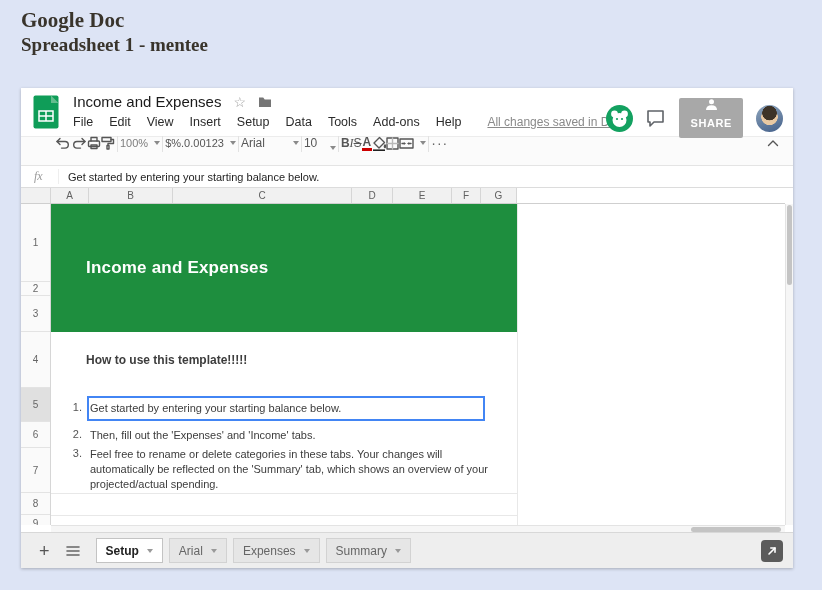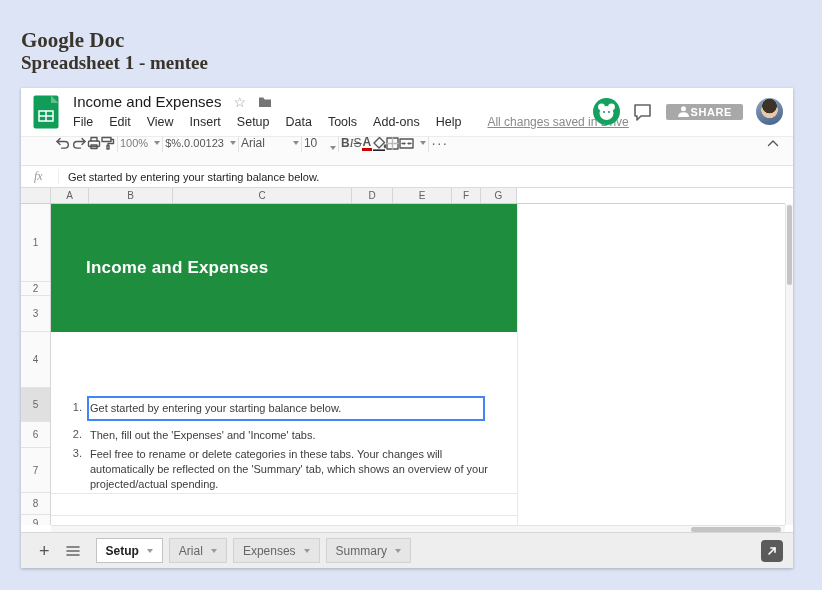--- a/index.html
+++ b/index.html
@@ -2,37 +2,37 @@
 <html style="--page_bg: #dde4f5; --sheets_green: #13a160; --banner_green: #1e8e3e; --selection_blue: #4285f4; --text_color_red: #cc0000; --share_bg: #a8a8a8;"><head>
 <meta charset="utf-8">
 <style>
   * { margin:0; padding:0; box-sizing:border-box; }
   html,body { width:822px; height:590px; }
   body {
     background: var(--page_bg,#dde4f5);
     font-family:"Liberation Sans",sans-serif;
     position:relative; overflow:hidden;
   }
-  .doc-heading { position:absolute; left:21px; top:28px; font:bold 21px "Liberation Serif",serif; color:#39342c; }
-  .doc-subheading { position:absolute; left:21px; top:52px; font:bold 19px "Liberation Serif",serif; color:#39342c; }
+  .doc-heading { position:absolute; left:21px; top:8px; font:bold 21px "Liberation Serif",serif; color:#39342c; }
+  .doc-subheading { position:absolute; left:21px; top:34px; font:bold 19px "Liberation Serif",serif; color:#39342c; }
 
   .app { position:absolute; left:21px; top:88px; width:772px; height:480px; background:#fff; box-shadow:0 1px 3px rgba(0,0,0,.25); }
 
   
   .app-header { position:relative; height:48px; background:#fff; }
   .logo { position:absolute; left:12px; top:7px; }
   .title-row { position:absolute; left:52px; top:5px; display:flex; align-items:center; gap:12px; }
   .doc-title { font-size:15px; color:#1a1a1a; white-space:nowrap; }
   .star { color:#9e9e9e; font-size:14px; line-height:14px; cursor:pointer; }
   .menubar { position:absolute; left:52px; top:27px; display:flex; align-items:center; gap:16px; font-size:12.5px; color:#2b2b2b;justify-content:space-between; }
   .menu { cursor:pointer; white-space:nowrap; }
   .saved { margin-left:10px; color:#8a8a8a; font-size:12px; text-decoration:underline; white-space:nowrap; cursor:pointer; }
   .header-right { position:absolute; right:10px; top:10px; display:flex; align-items:center; gap:13px; }
   .collab { width:27px; height:27px; border-radius:50%; background:var(--sheets_green,#13a160); display:flex; align-items:center; justify-content:center; cursor:pointer; }
-  .share { height:16px; padding:0 11px; background:var(--share_bg,#a8a8a8); border:none; border-radius:2px; color:#fff; font:bold 11px "Liberation Sans",sans-serif; letter-spacing:.6px; display:flex; align-items:center; gap:0; cursor:pointer; }
+  .share { height:40px; padding:0 11px; background:var(--share_bg,#a8a8a8); border:none; border-radius:2px; color:#fff; font:bold 11px "Liberation Sans",sans-serif; letter-spacing:.6px; display:flex; align-items:center; gap:6px; cursor:pointer;flex-direction:column; }
   .avatar { width:27px; height:27px; border-radius:50%; cursor:pointer;
     background:
       radial-gradient(circle at 50% 30%, #3d3328 0 7px, transparent 7.5px),
       radial-gradient(circle at 50% 44%, #e9c9a3 0 8px, transparent 8.5px),
       linear-gradient(160deg,#8fa6bd,#44608a);
   }
 
   
   .toolbar { height:30px; background:#fbfbfb; border-top:1px solid #ececec; border-bottom:1px solid #e4e4e4; display:flex; align-items:center; padding:0 14px 16px 34px; color:#565656; font-size:12px; }
   .tbtn { display:flex; align-items:center; cursor:pointer; white-space:nowrap; }
@@ -282,20 +282,21 @@
       </div>
 
       <div class="vline"></div>
       <div class="hline" style="top:289px"></div>
       <div class="hline" style="top:311px"></div>
 
       <div class="banner">
         <div class="banner-title">Income and Expenses</div>
       </div>
 
+      <div class="section-title">How to use this template!!!!!</div>
 
       <div class="step s1">
         <span class="n">1.</span>
         <span class="t">Get started by entering your starting balance below.</span>
       </div>
       <div class="step s2">
         <span class="n">2.</span>
         <span class="t">Then, fill out the 'Expenses' and 'Income' tabs.</span>
       </div>
       <div class="step s3">

